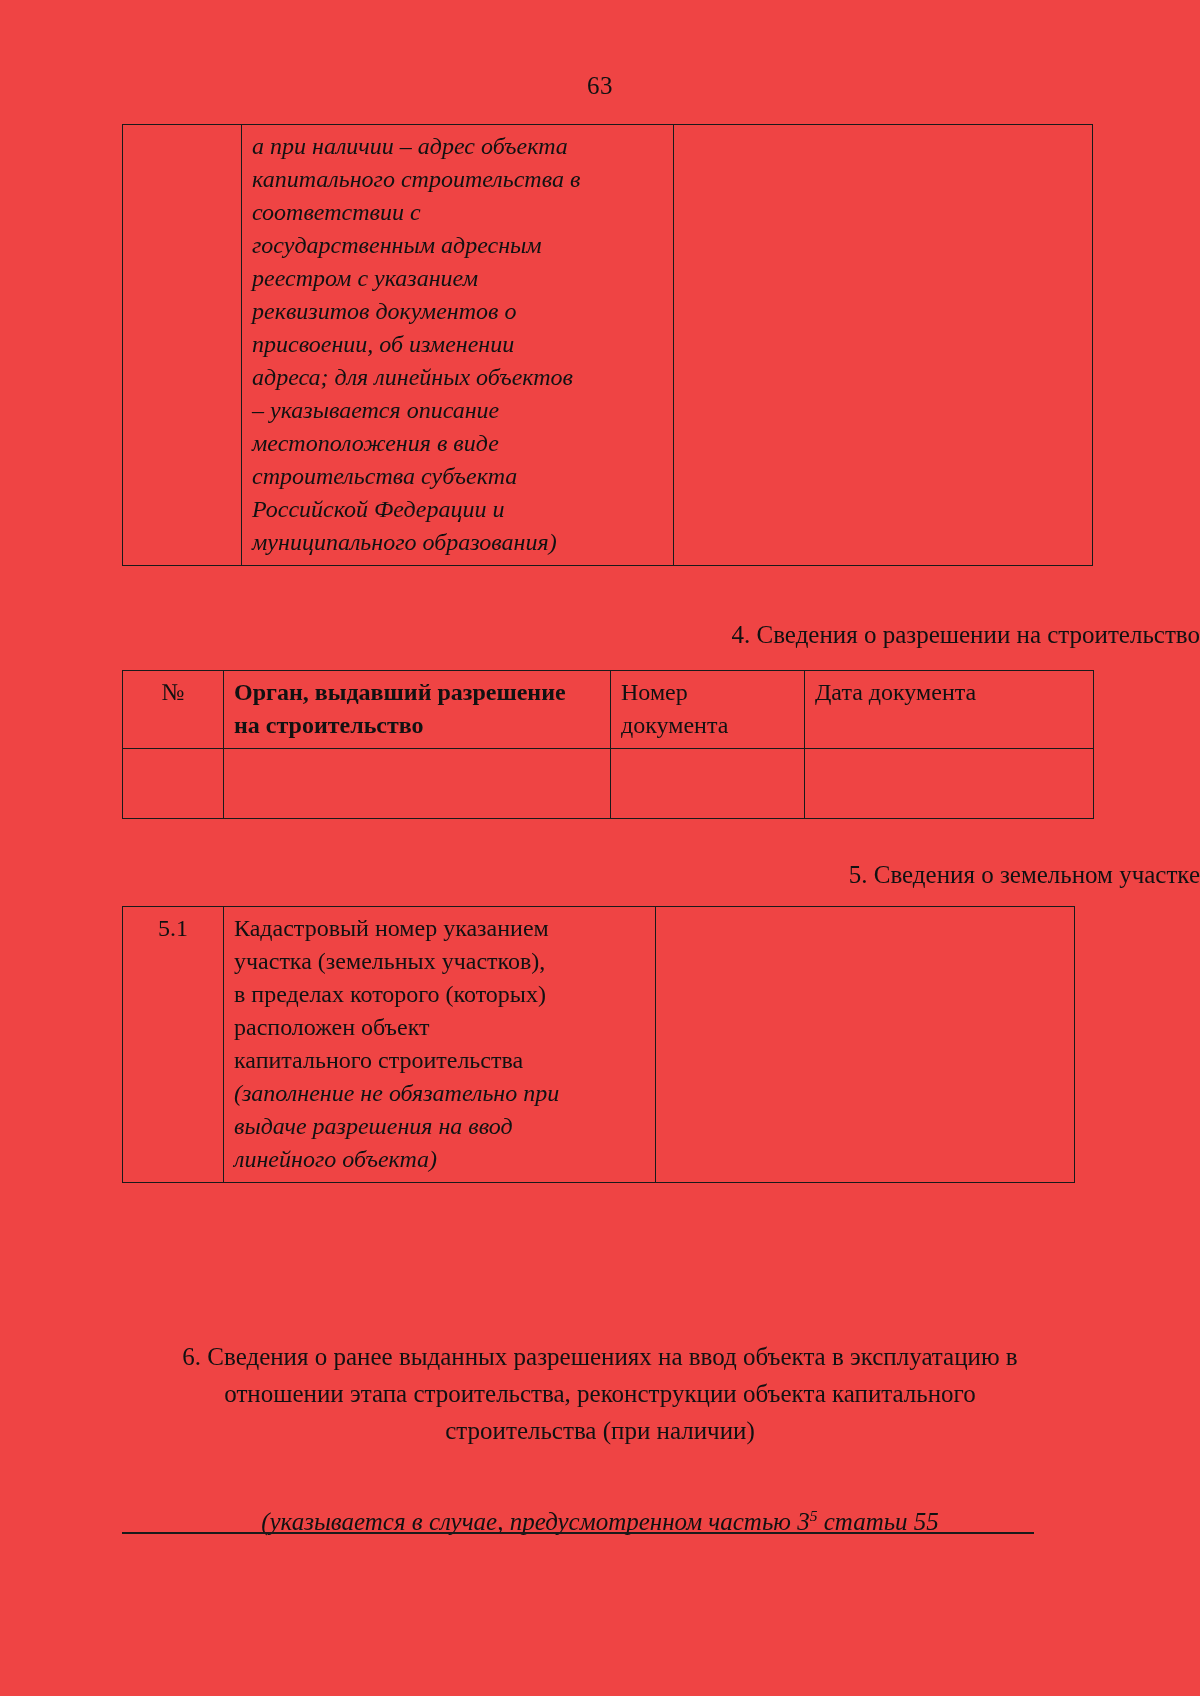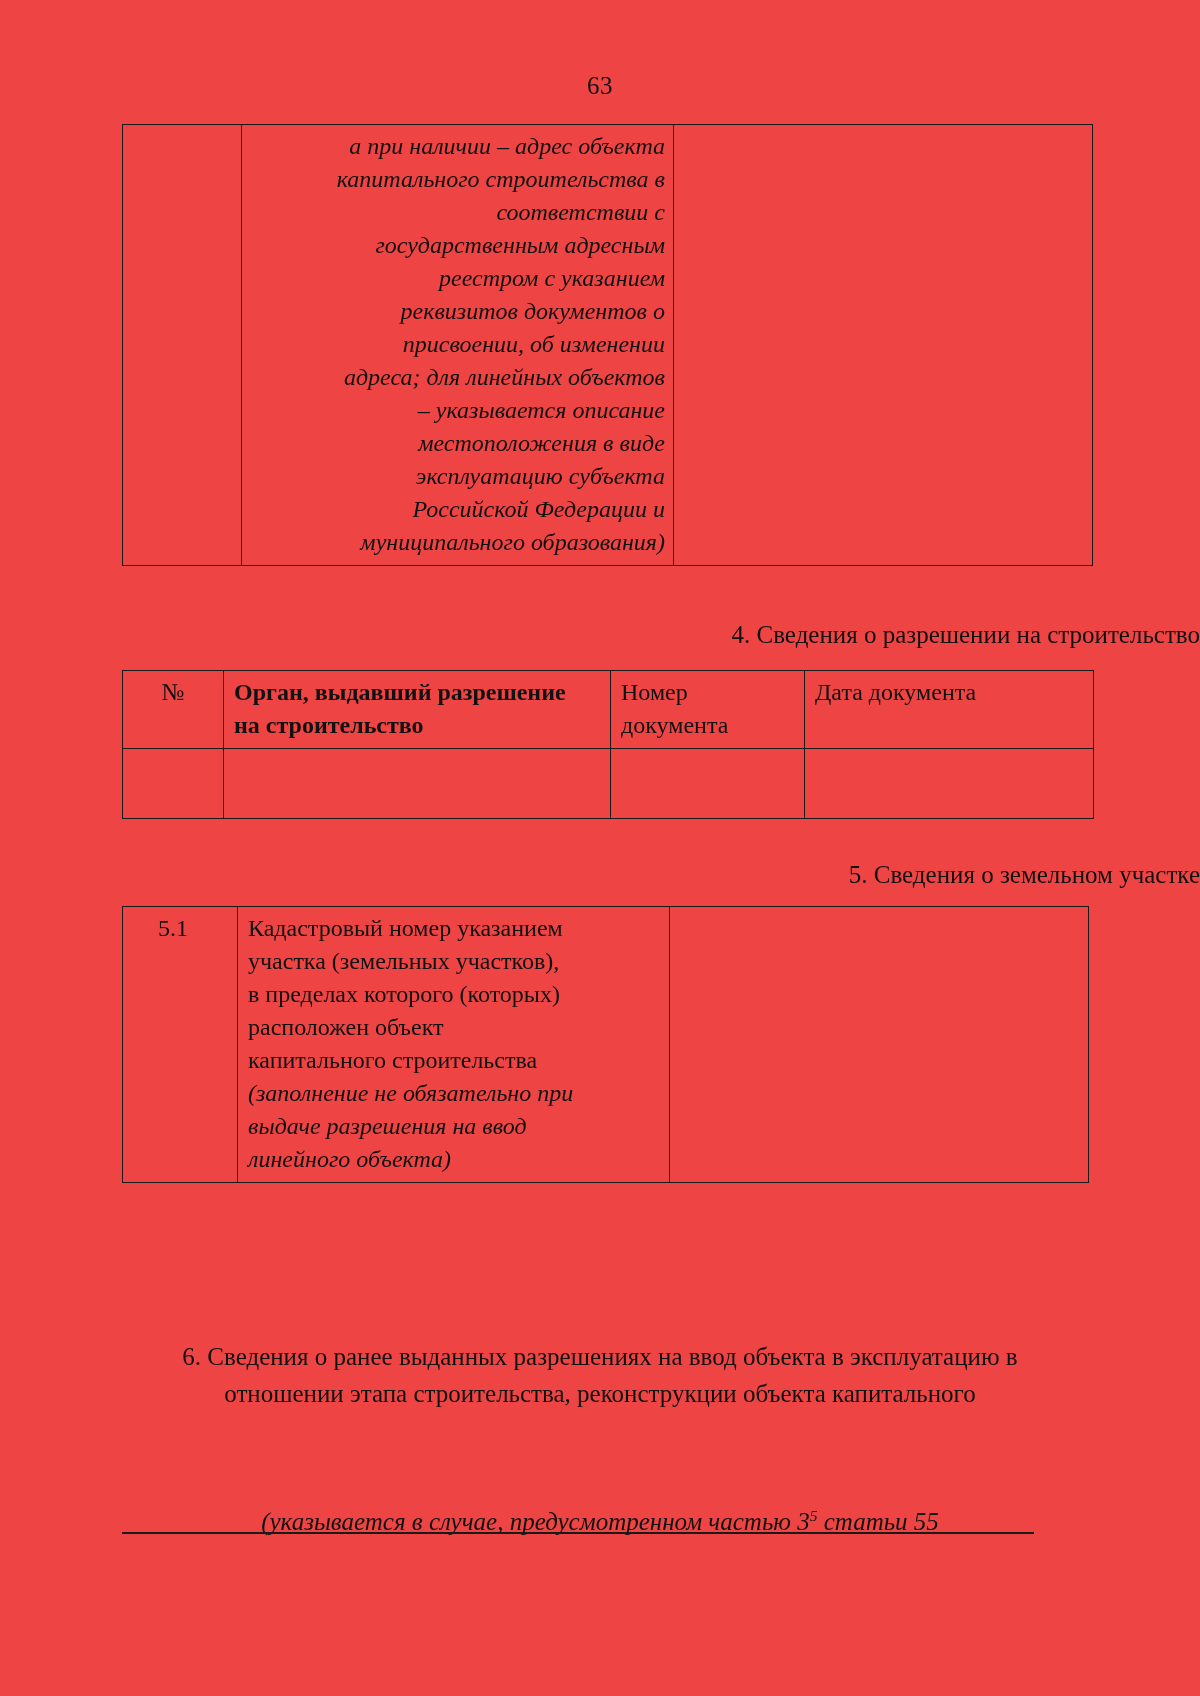--- a/index.html
+++ b/index.html
@@ -50,21 +50,21 @@
   }
   .nowrapline { display: block; white-space: nowrap; }
 
   
   #table-address {
     left: 122px;
     top: 124px;
     width: 913px;
   }
   #table-address td.c-num   { width: 100px; }
-  #table-address td.c-text  { width: 413px; text-align: right; }
+  #table-address td.c-text  { width: 413px; }
   #table-address td.c-value { width: 400px; }
 
   
   .section-heading {
     position: absolute;
     width: 1200px;
     left: 0;
     text-align: right;
     font-size: 25px;
     line-height: 34px;
@@ -83,21 +83,21 @@
   #table-permit td.c-number { width: 175px; }
   #table-permit td.c-date   { width: 270px; }
   #table-permit tr.row-empty td { height: 58px; }
 
   
   #table-parcel {
     left: 122px;
     top: 906px;
     width: 913px;
   }
-  #table-parcel td.c-num   { width: 100px; text-align: center; padding-left:0; padding-right:14px;}
+  #table-parcel td.c-num   { width: 100px; text-align: center; padding-left:0; padding-right:0;}
   #table-parcel td.c-text  { width: 413px; }
   #table-parcel td.c-value { width: 400px; }
 
   
   .para-block {
     position: absolute;
     left: 130px;
     width: 940px;
     text-align: center;
     font-size: 25px;
@@ -136,21 +136,21 @@
           <span class="nowrapline">а при наличии – адрес объекта</span>
           <span class="nowrapline">капитального строительства в</span>
           <span class="nowrapline">соответствии с</span>
           <span class="nowrapline">государственным адресным</span>
           <span class="nowrapline">реестром с указанием</span>
           <span class="nowrapline">реквизитов документов о</span>
           <span class="nowrapline">присвоении, об изменении</span>
           <span class="nowrapline">адреса; для линейных объектов</span>
           <span class="nowrapline">– указывается описание</span>
           <span class="nowrapline">местоположения в виде</span>
-          <span class="nowrapline">эксплуатацию субъекта</span>
+          <span class="nowrapline">строительства субъекта</span>
           <span class="nowrapline">Российской Федерации и</span>
           <span class="nowrapline">муниципального образования)</span>
         </td>
         <td class="c-value"></td>
       </tr>
     </tbody>
   </table>
 
   <div class="section-heading" id="heading-4">4. Сведения о разрешении на строительство</div>
 
@@ -194,20 +194,21 @@
           <span class="nowrapline cell-italic">линейного объекта)</span>
         </td>
         <td class="c-value"></td>
       </tr>
     </tbody>
   </table>
 
   <div class="para-block" id="para-6">
     <span class="nowrapline">6. Сведения о ранее выданных разрешениях на ввод объекта в эксплуатацию в</span>
     <span class="nowrapline">отношении этапа строительства, реконструкции объекта капитального</span>
+    <span class="nowrapline">строительства (при наличии)</span>
   </div>
 
   <div class="para-block" id="para-6-note">
     <span class="nowrapline"><span>(указывается в случае, предусмотренном частью 3</span><sup>5</sup><span> статьи 55</span></span>
   </div>
 
   <div id="footer-rule"></div>
 
 </div>
 

